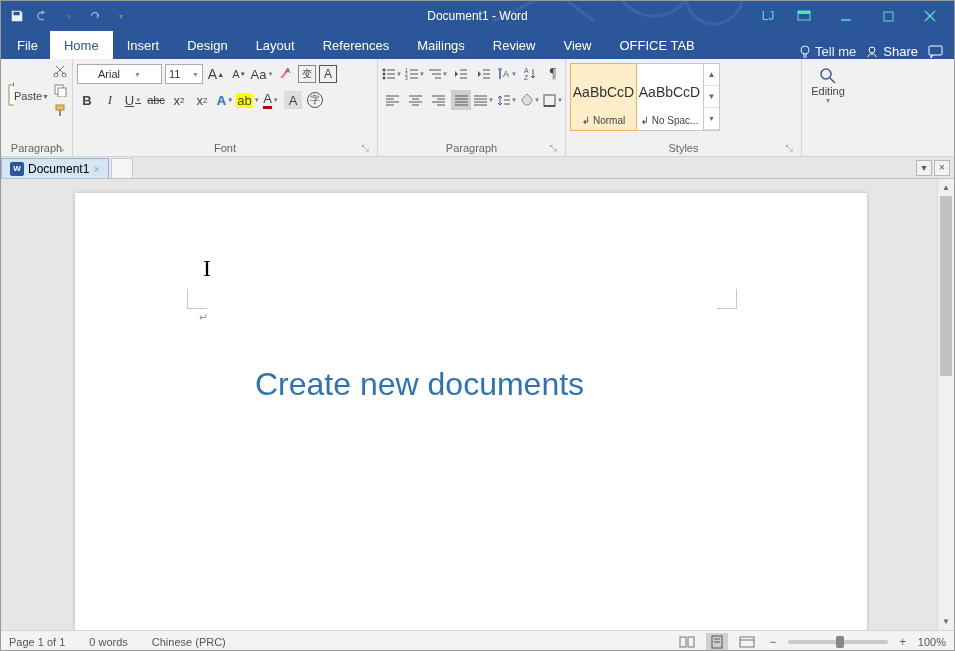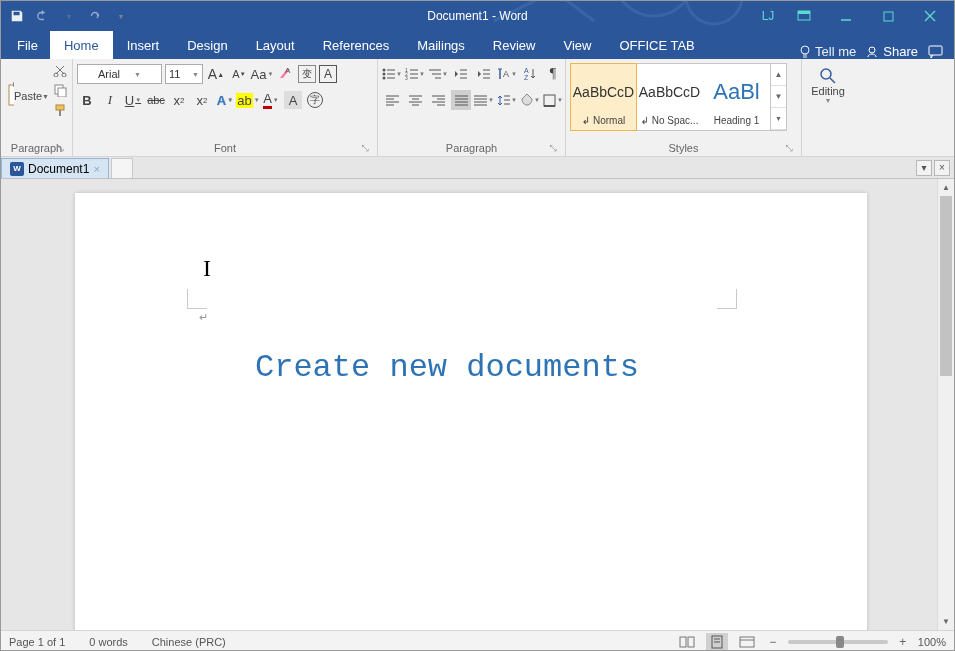--- a/index.html
+++ b/index.html
@@ -60,21 +60,21 @@
 
   
   .workspace { position:relative; height:451px; background:#e6e6e6; display:flex;}
   .docarea { flex:1; overflow:hidden; position:relative; }
   .page { position:absolute; left:74px; top:14px; width:792px; height:1000px; background:#fff; box-shadow:0 0 4px rgba(0,0,0,.2);}
   .margin-mark { position:absolute; width:20px; height:20px; }
   .margin-mark.tl { left:112px; top:96px; border-left:1px solid #c8c8c8; border-bottom:1px solid #c8c8c8;}
   .margin-mark.tr { right:130px; top:96px; border-right:1px solid #c8c8c8; border-bottom:1px solid #c8c8c8;}
   .cursor-caret { position:absolute; left:128px; top:62px; font-size:24px; font-family:serif;}
   .pilcrow { position:absolute; left:124px; top:118px; font-size:11px; color:#999;}
-  .doc-heading { position:absolute; left:180px; top:156px; font-size:32px; color:#2e74b5; font-weight:400; font-family:Liberation Mono, monospace;}
+  .doc-heading { position:absolute; left:180px; top:173px; font-size:32px; color:#2e74b5; font-weight:400; font-family:Liberation Sans, sans-serif;}
   .vscroll { width:17px; background:#f0f0f0; border-left:1px solid #dcdcdc; display:flex; flex-direction:column;}
   .vscroll .arr { height:17px; display:flex; align-items:center; justify-content:center; font-size:8px; color:#666;}
   .vscroll .thumb { margin:0 2px; background:#c2c2c2; height:180px; border-radius:1px;}
   .vscroll .track { flex:1;}
 
   
   .statusbar { height:22px; background:#f3f3f3; border-top:1px solid #d4d4d4; display:flex; align-items:center; font-size:11px; color:#555; padding:0 8px; gap:24px;}
   .statusbar .right { margin-left:auto; display:flex; align-items:center; gap:8px;}
   .view-btn { width:22px; height:18px; display:flex; align-items:center; justify-content:center; color:#777;}
   .view-btn.active { background:#d0d0d0; color:#444;}
@@ -430,24 +430,20 @@
     <div class="group-body" style="padding-top:2px">
       <div class="style-gallery">
         <div class="style-item sel">
           <div class="style-prev">AaBbCcD</div>
           <div class="style-name">↲ Normal</div>
         </div>
         <div class="style-item">
           <div class="style-prev">AaBbCcD</div>
           <div class="style-name">↲ No Spac...</div>
         </div>
-        <div class="style-item">
-          <div class="style-prev h1">AaBl</div>
-          <div class="style-name">Heading 1</div>
-        </div>
         <div class="style-more">
             <div>▲</div>
             <div>▼</div>
             <div>▾</div>
           </div>
       </div>
     </div>
     <div class="group-label">
         <span>Styles</span>
         <span class="group-dialog">⤡</span>

